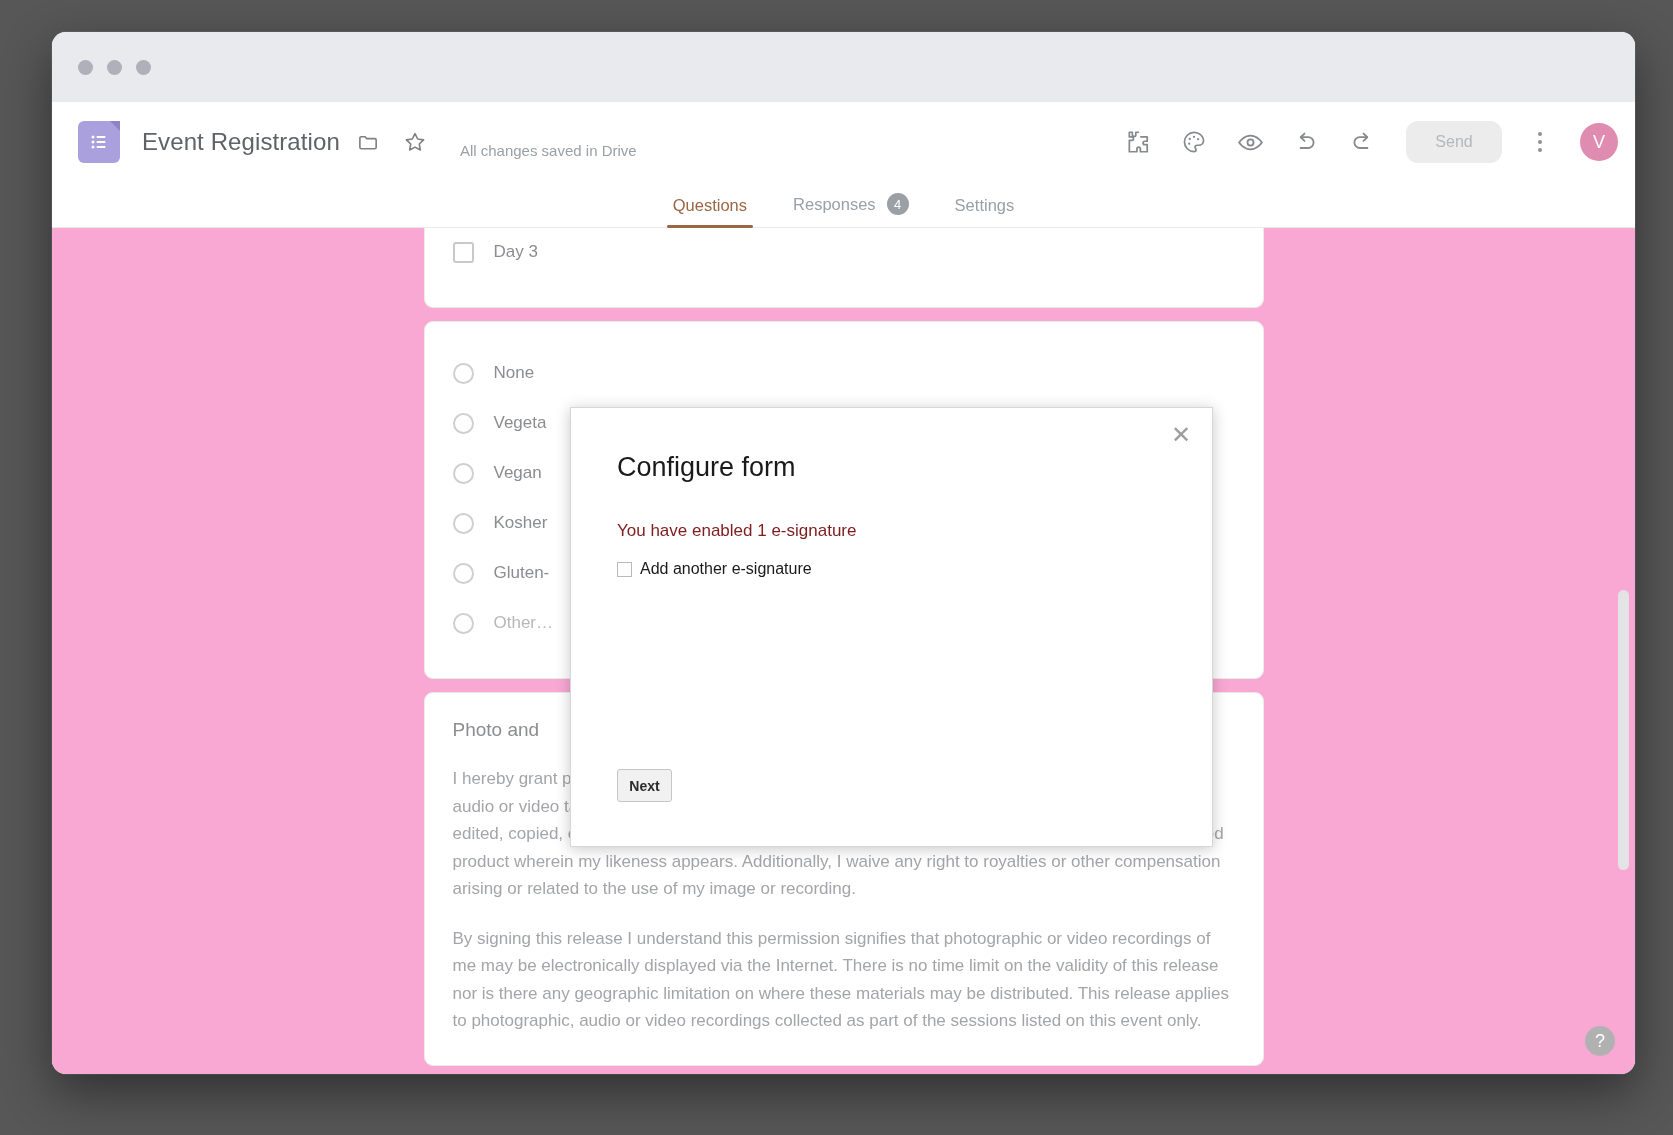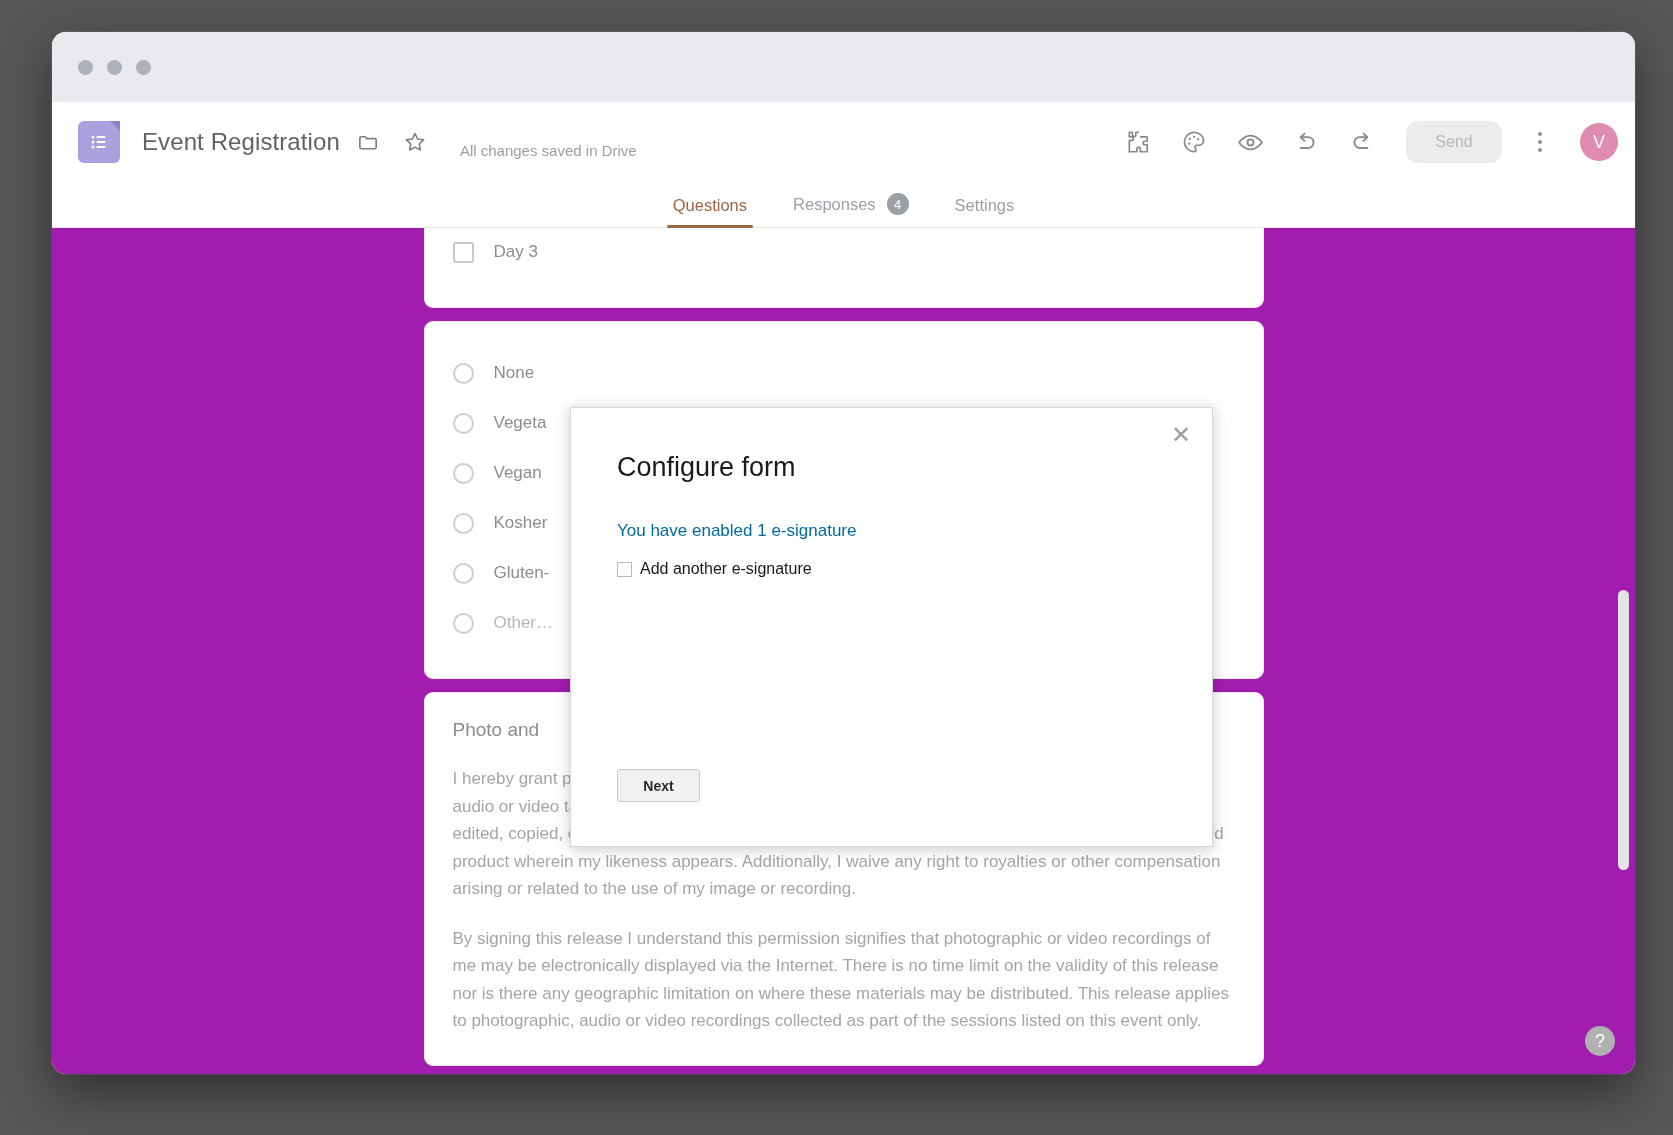--- a/index.html
+++ b/index.html
@@ -220,21 +220,21 @@
     color: #ffffff;
     font-size: 13px;
     display: flex;
     align-items: center;
     justify-content: center;
   }
 
   
   .form-area {
     flex: 1 1 auto;
-    background: #a21caf;
+    background: #f9a8d4;
     position: relative;
     overflow: hidden;
   }
 
   .form-scroll {
     position: absolute;
     inset: 0;
     overflow: hidden;
   }
 
@@ -360,21 +360,21 @@
     left: 46px;
     top: 44px;
     font-size: 27px;
     color: #1a1a1a;
   }
   .dlg-msg {
     position: absolute;
     left: 46px;
     top: 113px;
     font-size: 17px;
-    color: #0369a1;
+    color: #7f1d1d;
   }
   .dlg-check-row {
     position: absolute;
     left: 46px;
     top: 152px;
     display: flex;
     align-items: center;
     gap: 8px;
     cursor: pointer;
   }
@@ -382,21 +382,21 @@
     width: 15px; height: 15px;
     border: 1px solid #b9b9b9;
     background: #fdfdfd;
     flex: 0 0 auto;
   }
   .dlg-check-label { font-size: 16px; color: #1a1a1a; }
   .dlg-next {
     position: absolute;
     left: 46px;
     top: 361px;
-    width: 83px;
+    width: 55px;
     height: 33px;
     background: #f1f1f1;
     border: 1px solid #c6c6c6;
     border-radius: 3px;
     font-size: 14px;
     font-weight: bold;
     color: #2b2b2b;
     display: flex;
     align-items: center;
     justify-content: center;

